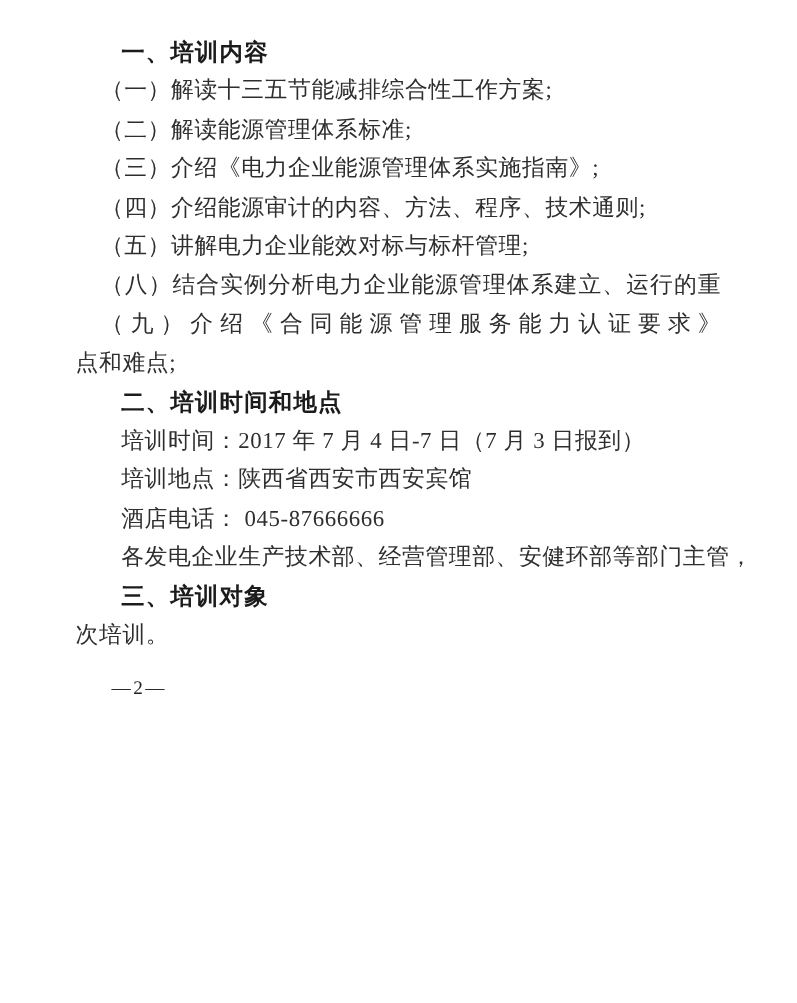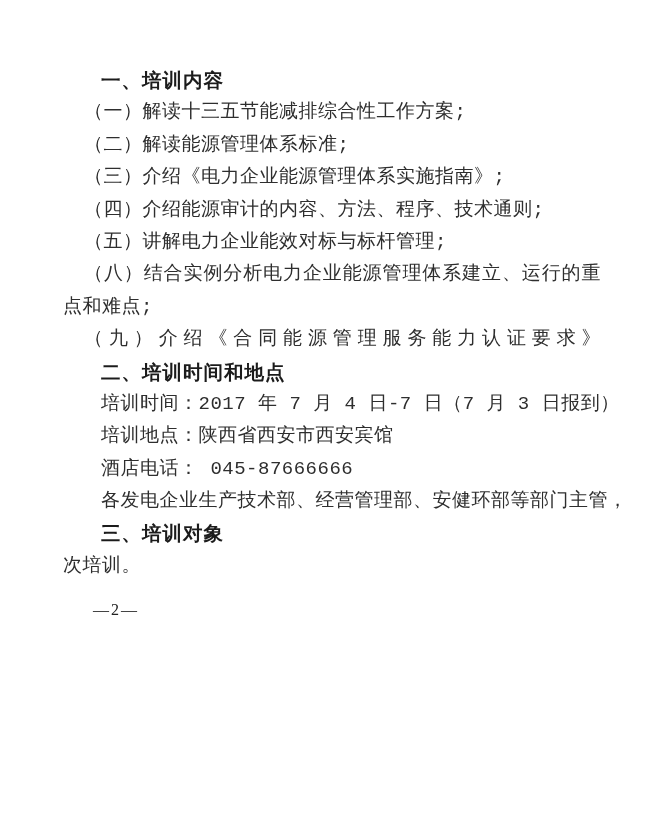--- a/index.html
+++ b/index.html
@@ -9,24 +9,24 @@
     background: #ffffff;
   }
   .page {
     position: relative;
     width: 664px;
     height: 836px;
     background: #ffffff;
     overflow: hidden;
   }
   .content {
-    padding: 64px 63px 0 63px;
+    padding: 28px 63px 0 63px;
   }
   .line {
-    font-family: Liberation Mono, monospace;
+    font-family: Liberation Serif, serif;
     font-size: 19px;
     line-height: 32.4px;
     height: 32.4px;
     color: #2e2e2e;
     white-space: nowrap;
     letter-spacing: 0.5px;
   }
   .heading {
     font-family: "Liberation Sans", "DejaVu Sans", sans-serif;
     font-weight: bold;
@@ -57,22 +57,22 @@
 <div class="page">
   <div class="content">
     <div>
         <div class="line ind2 heading">一、培训内容</div>
         <div class="line ind1">（一）解读十三五节能减排综合性工作方案;</div>
         <div class="line ind1">（二）解读能源管理体系标准;</div>
         <div class="line ind1">（三）介绍《电力企业能源管理体系实施指南》;</div>
         <div class="line ind1">（四）介绍能源审计的内容、方法、程序、技术通则;</div>
         <div class="line ind1">（五）讲解电力企业能效对标与标杆管理;</div>
         <div class="line ind1 jst">（八）结合实例分析电力企业能源管理体系建立、运行的重</div>
+        <div class="line ind1 jst">（九）介绍《合同能源管理服务能力认证要求》</div>
         <div class="line ind0">点和难点;</div>
-        <div class="line ind1 jst">（九）介绍《合同能源管理服务能力认证要求》</div>
         <div class="line ind2 heading">二、培训时间和地点</div>
         <div class="line ind2">培训时间：2017 年 7 月 4 日-7 日（7 月 3 日报到）</div>
         <div class="line ind2">培训地点：陕西省西安市西安宾馆</div>
         <div class="line ind2">酒店电话： 045-87666666</div>
         <div class="line ind2 jst">各发电企业生产技术部、经营管理部、安健环部等部门主管，</div>
         <div class="line ind2 heading">三、培训对象</div>
         <div class="line ind0">次培训。</div>
       </div>
     <div class="pagenum">—2—</div>
   </div>

